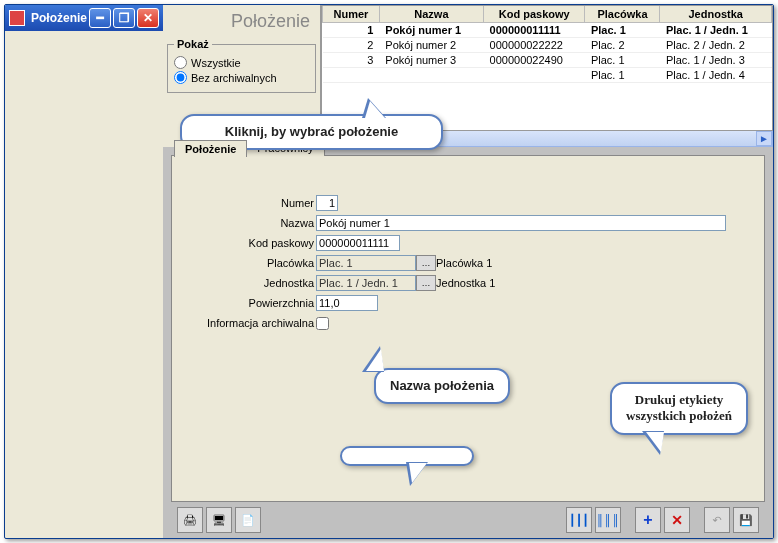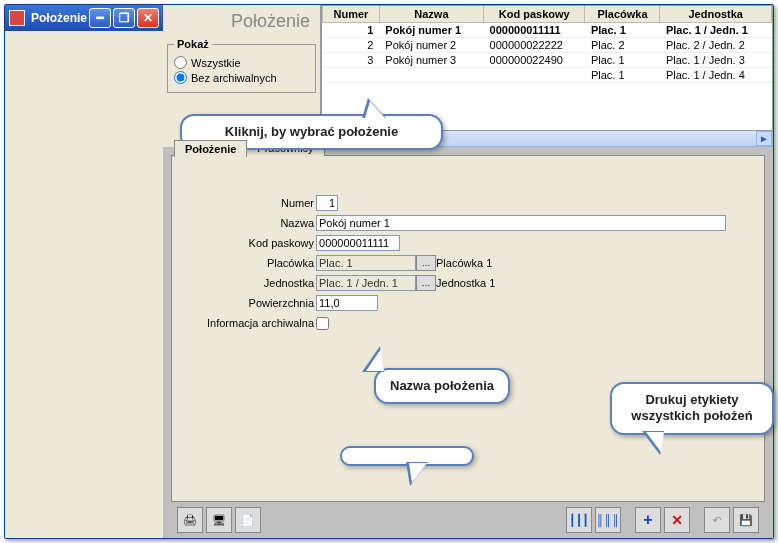--- a/index.html
+++ b/index.html
@@ -483,16 +483,16 @@
   <span>Kliknij, by wybrać położenie</span>
   <div class="tail"></div>
 </div>
 <div class="callout c2" style="left:374px; top:368px;">
   <span>Nazwa położenia</span>
   <div class="tail"></div>
 </div>
 <div class="callout c3" style="left:340px; top:446px; width:134px;">
   <div class="tail"></div>
 </div>
-<div class="callout c4" style="left:610px; top:382px; width:164px;">
+<div class="callout c4" style="left:610px; top:382px; width:138px;font-family:Liberation Serif, serif;">
   <span>Drukuj etykiety wszystkich położeń</span>
   <div class="tail"></div>
 </div>
 
 </body></html>

